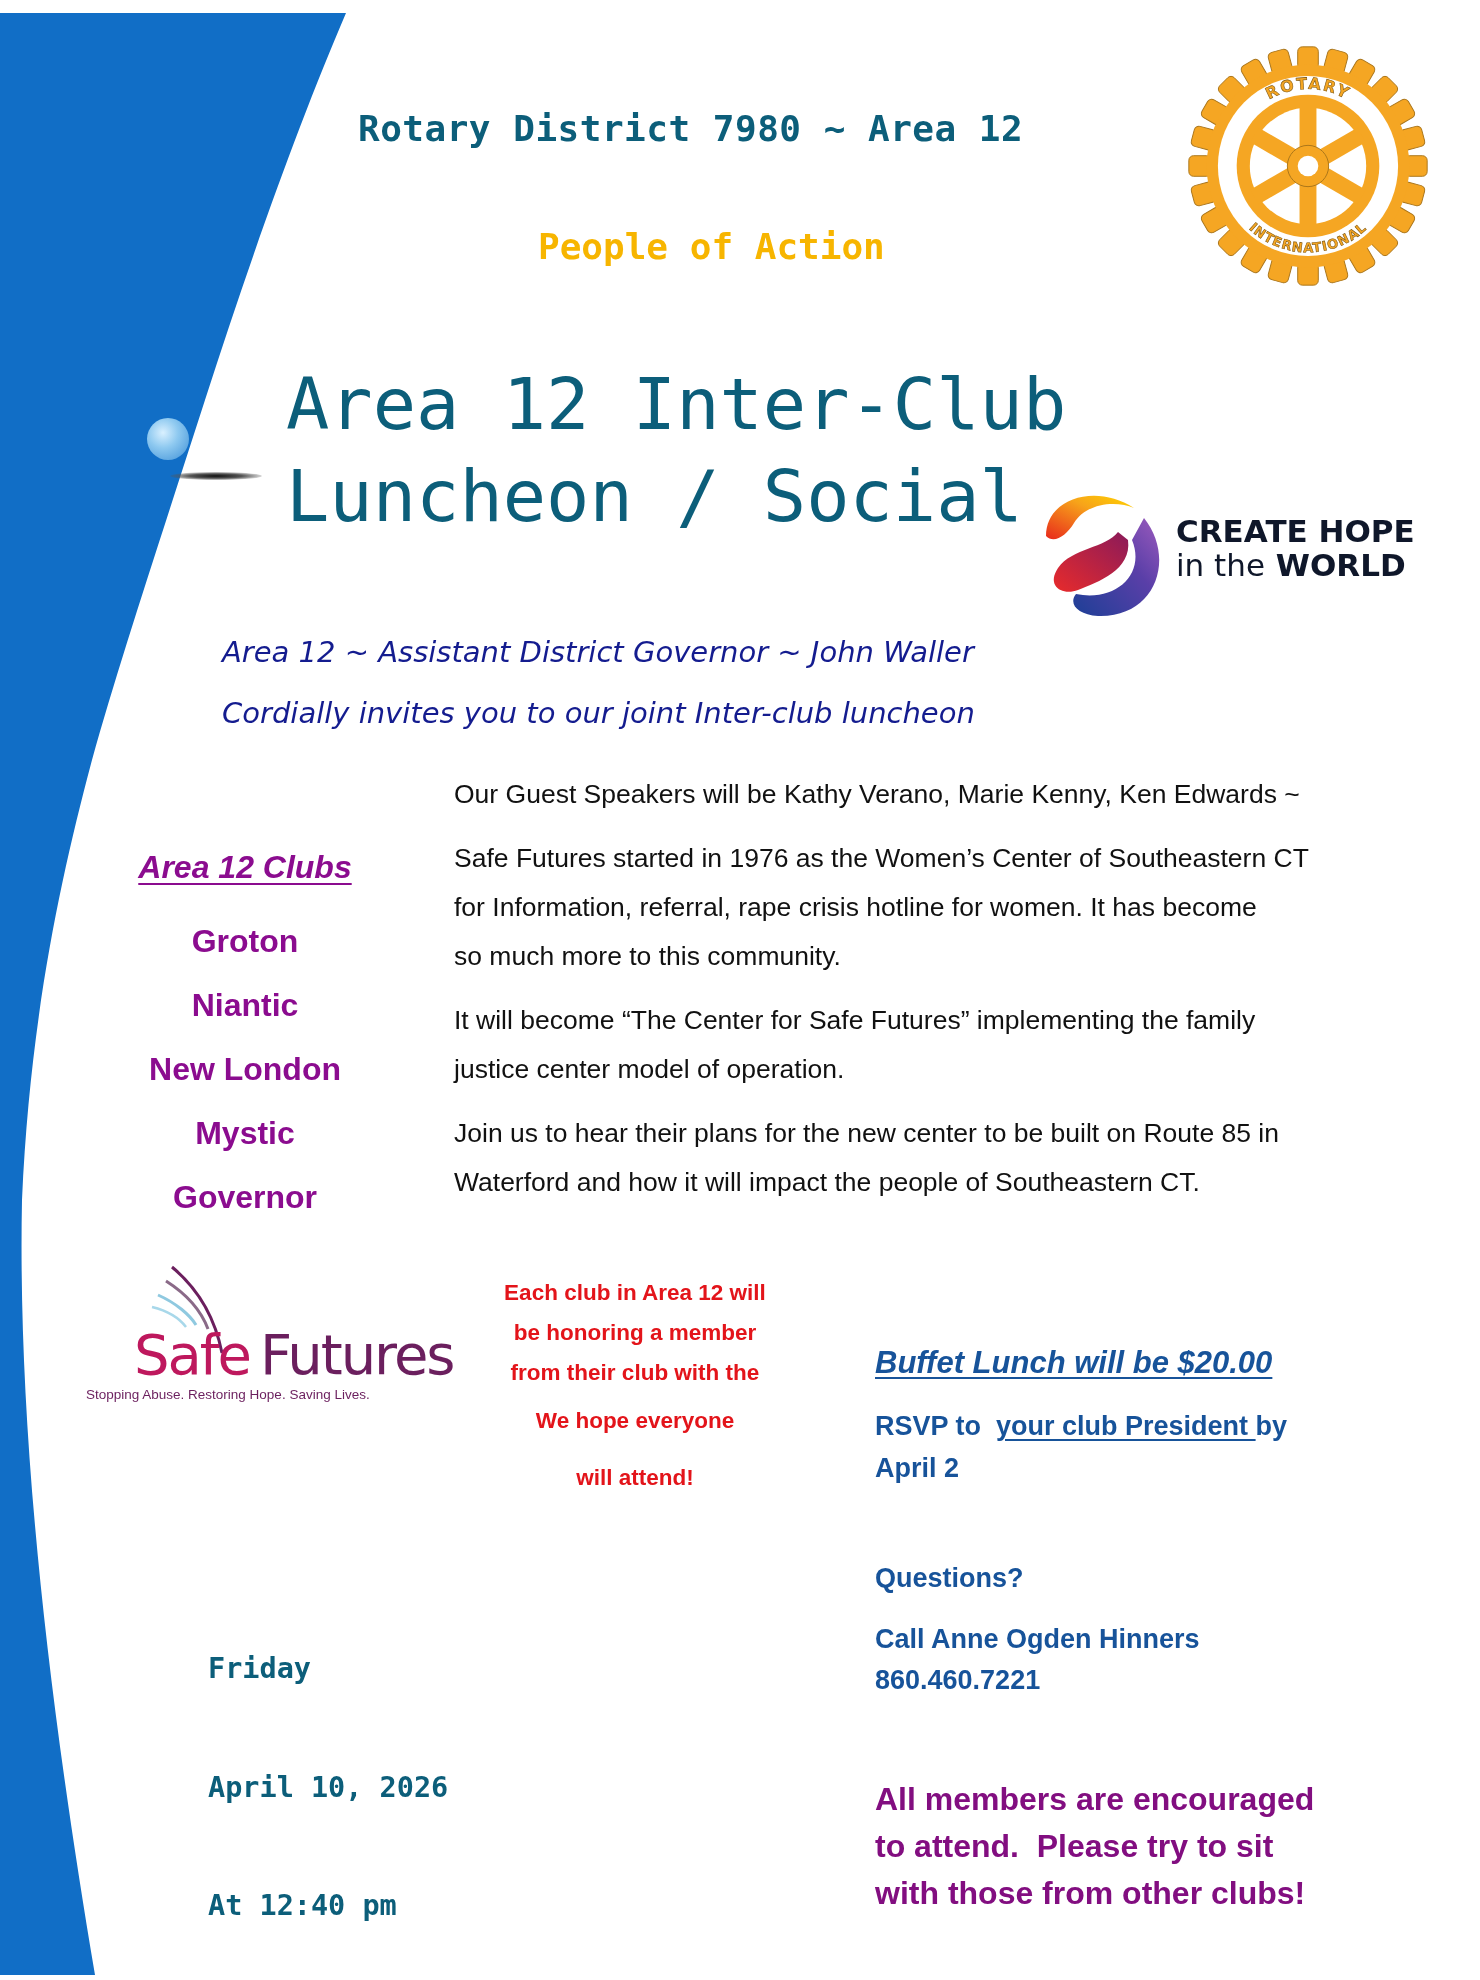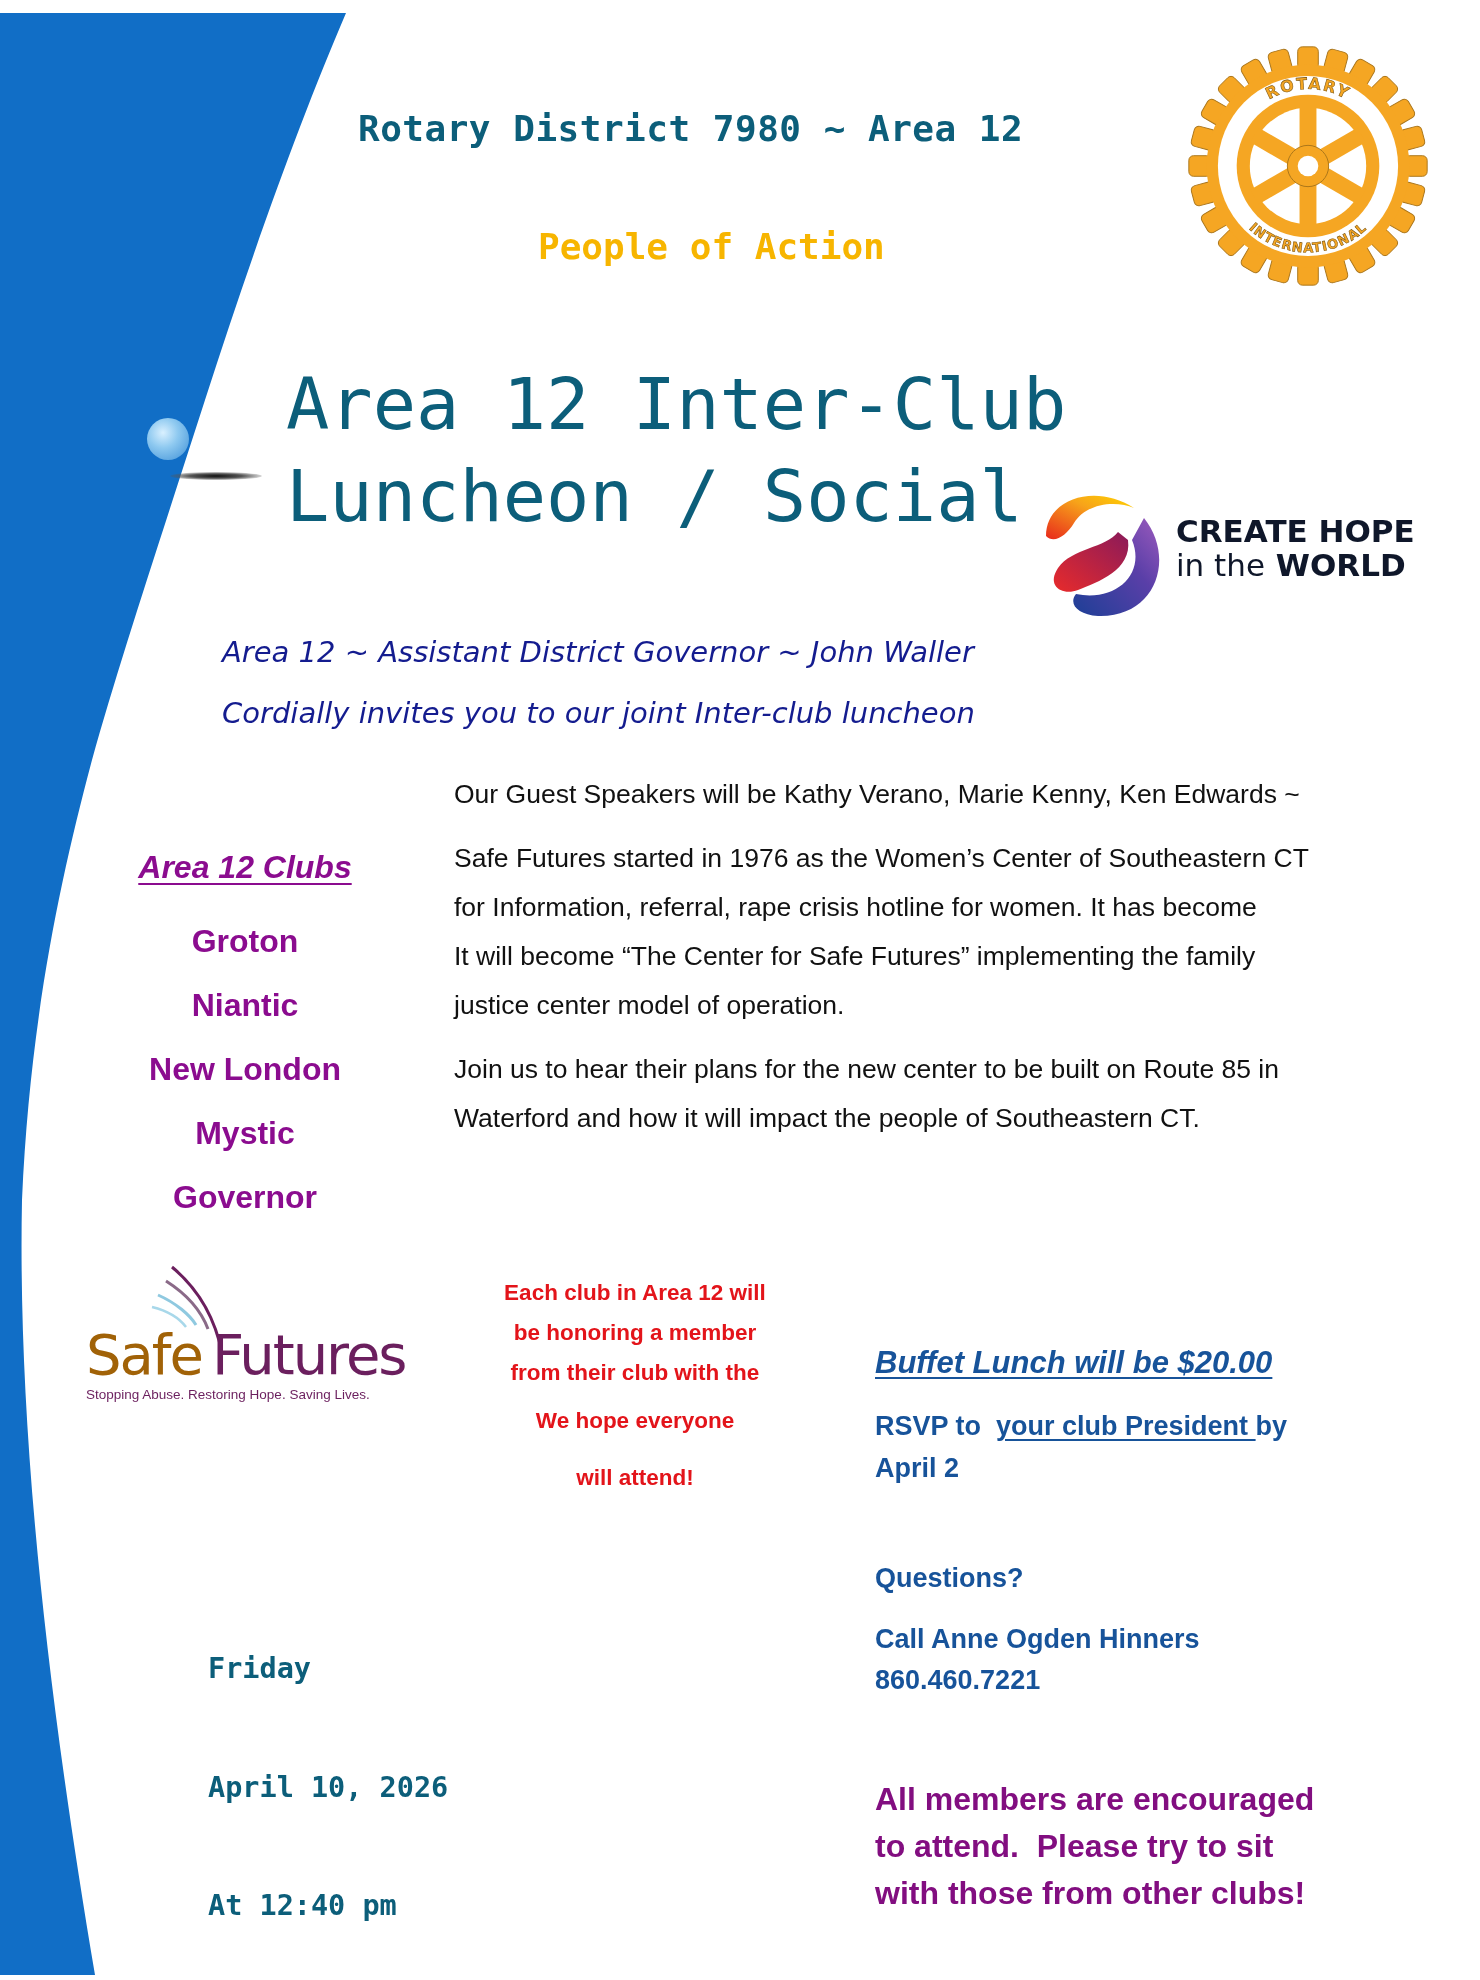--- a/index.html
+++ b/index.html
@@ -149,20 +149,21 @@
   </div>
 </div>
 
 <div class="abs sans invite" style="top:635px;">Area 12 ~ Assistant District Governor ~ John Waller</div>
 <div class="abs sans invite" style="top:696px;">Cordially invites you to our joint Inter-club luncheon</div>
 
 <div class="abs cal body-para" style="top:770px;">
   <p style="margin-bottom:15px;">Our Guest Speakers will be   Kathy Verano, Marie Kenny, Ken Edwards ~</p>
   <p>Safe Futures started in 1976 as the Women’s Center of Southeastern CT</p>
   <p>for Information, referral, rape crisis hotline for women.  It has become</p>
+  <p style="margin-bottom:15px;">so much more to this community.</p>
   <p>It will become “The Center for Safe Futures”  implementing the family</p>
   <p style="margin-bottom:15px;">justice center model of operation.</p>
   <p>Join us to hear their plans for the new center to be built on Route 85 in</p>
   <p>Waterford and how it will impact the people of Southeastern CT.</p>
 </div>
 
 <div class="abs cal clubs">
   <div class="hdr">Area 12 Clubs</div>
   <div class="club">Groton</div>
   <div class="club">Niantic</div>
@@ -172,21 +173,21 @@
 </div>
 
 <div class="abs sf-logo">
   <svg width="120" height="90" viewBox="0 0 120 90" style="position:absolute;left:50px;top:0;">
     <path d="M36,2 C60,22 78,48 86,88" stroke="#6b1f5e" stroke-width="3" fill="none"></path>
     <path d="M30,16 C52,30 66,48 72,64" stroke="#8a6a88" stroke-width="3" fill="none"></path>
     <path d="M22,30 C40,38 54,50 60,60" stroke="#8fc9e0" stroke-width="3" fill="none"></path>
     <path d="M16,42 C32,46 44,54 50,62" stroke="#a8d8ea" stroke-width="2.5" fill="none"></path>
   </svg>
   <div style="position:absolute;left:0;top:60px;font-size:56px;line-height:60px;white-space:nowrap;font-family:'DejaVu Sans',sans-serif;letter-spacing:-2px;">
-    <span style="color:#a16207;">Safe</span><span style="color:#6b1f5e;margin-left:10px;">Futures</span>
+    <span style="color:#be185d;margin-left:48px;">Safe</span><span style="color:#6b1f5e;margin-left:10px;">Futures</span>
   </div>
   <div style="position:absolute;left:0;top:122px;font-size:13.5px;color:#6b1f5e;white-space:nowrap;">Stopping Abuse. Restoring Hope. Saving Lives.</div>
 </div>
 
 <div class="abs cal red-block">
   <div style="line-height:40px;">Each club in Area 12 will</div>
   <div style="line-height:40px;">be honoring a member</div>
   <div style="line-height:40px;">from their club with the</div>
   <div style="line-height:56px;">We hope everyone</div>
   <div style="line-height:58px;">will attend!</div>

